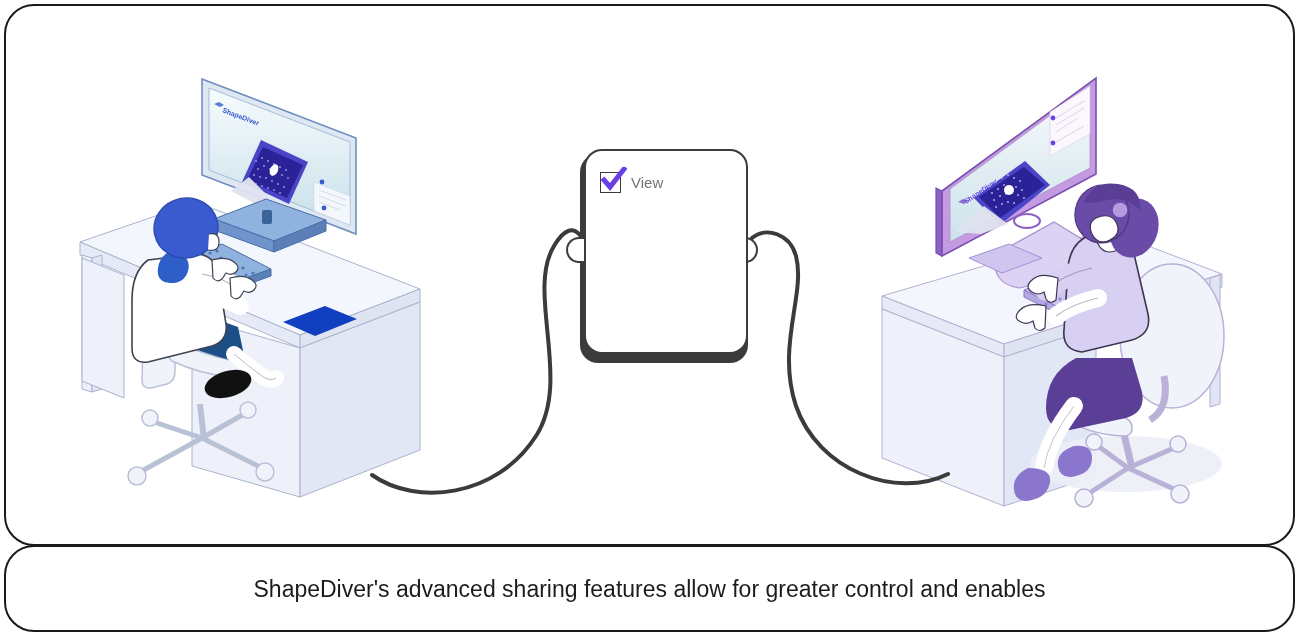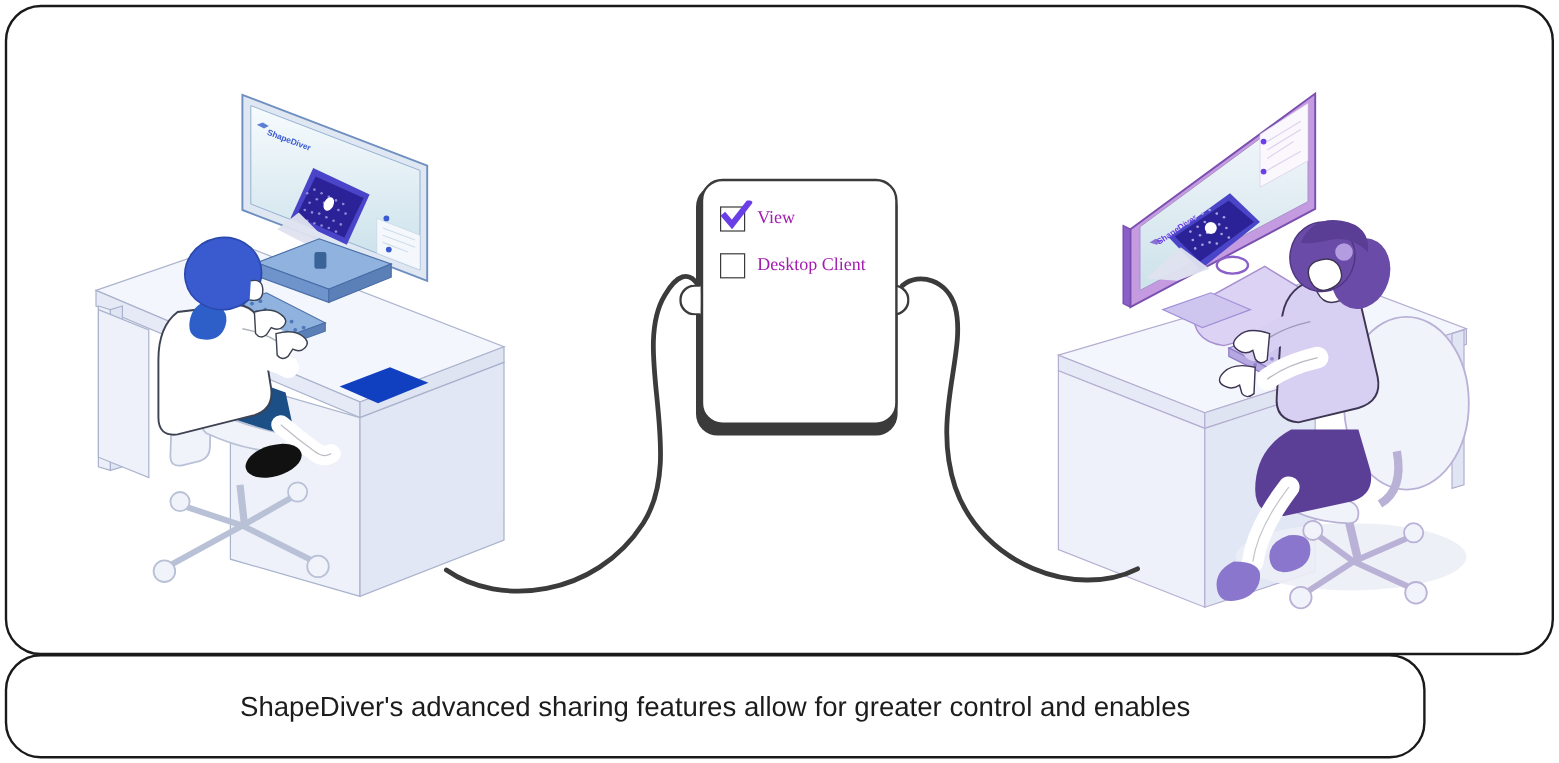--- a/index.html
+++ b/index.html
@@ -11,21 +11,21 @@
   }
   #root { position: relative; width: 1299px; height: 636px; background:#fff; }
 
   .frame-box {
     position: absolute;
     border: 2px solid #1a1a1a;
     border-radius: 30px;
     background: #ffffff;
   }
   #illustration-frame { left: 4px; top: 4px; width: 1291px; height: 542px; }
-  #caption-frame { left: 4px; top: 545px; width: 1184px; height: 87px; }
+  #caption-frame { left: 4px; top: 545px; width: 1291px; height: 87px; }
 
   #caption-text {
     position: absolute;
     left: 0; top: 0; width: 100%; height: 100%;
     display: flex; flex-direction: column;
     align-items: center; justify-content: center;
     font-size: 23px; line-height: 32px; color: #1c1c1c;
     text-align: center; white-space: nowrap;
   }
 
@@ -50,22 +50,22 @@
   }
   .cb {
     position: relative; width: 21px; height: 21px;
     border: 1.6px solid #3b3b3b; background: #fff; flex: 0 0 auto;
   }
   .cb .tick {
     position: absolute; left: -2px; top: -6px;
     width: 28px; height: 28px;
   }
   .perm-label {
-    margin-left: 10px; font-size: 15px; color: #a21caf;
-    font-family: Liberation Serif, serif; white-space: nowrap;
+    margin-left: 10px; font-size: 15px; color: #737373;
+    font-family: Liberation Sans, sans-serif; white-space: nowrap;
   }
   .port {
     position: absolute; width: 18px; height: 26px;
     border: 2px solid #3b3b3b; background: #fff;
   }
   #port-left  { left: -14px; top: 88px; border-right: none;
                 border-radius: 14px 0 0 14px; }
   #port-right { left: 160px; top: 88px; border-left: none;
                 border-radius: 0 14px 14px 0; }
 
@@ -421,24 +421,20 @@
         <div class="perm-row">
           <span class="cb">
             <svg class="tick" viewBox="0 0 28 28">
               <path d="M5 13 L11 20 L25 2" fill="none" stroke="#6b3fe8" stroke-width="5" stroke-linecap="square" stroke-linejoin="miter"></path>
             </svg>
           </span>
           <span class="perm-label">View</span>
         </div>
 
 
-        <div class="perm-row">
-          <span class="cb"></span>
-          <span class="perm-label">Desktop Client</span>
-        </div>
 
 
 
       </div>
     </div>
   </div>
 
   <div class="frame-box" id="caption-frame">
     <div id="caption-text">
       <span>ShapeDiver's advanced sharing features allow for greater control and enables</span>

